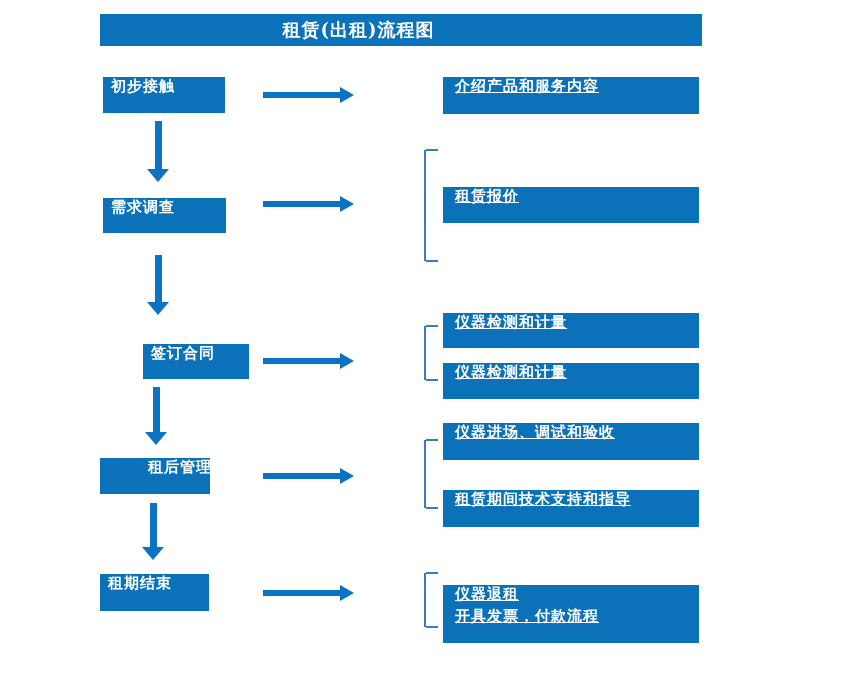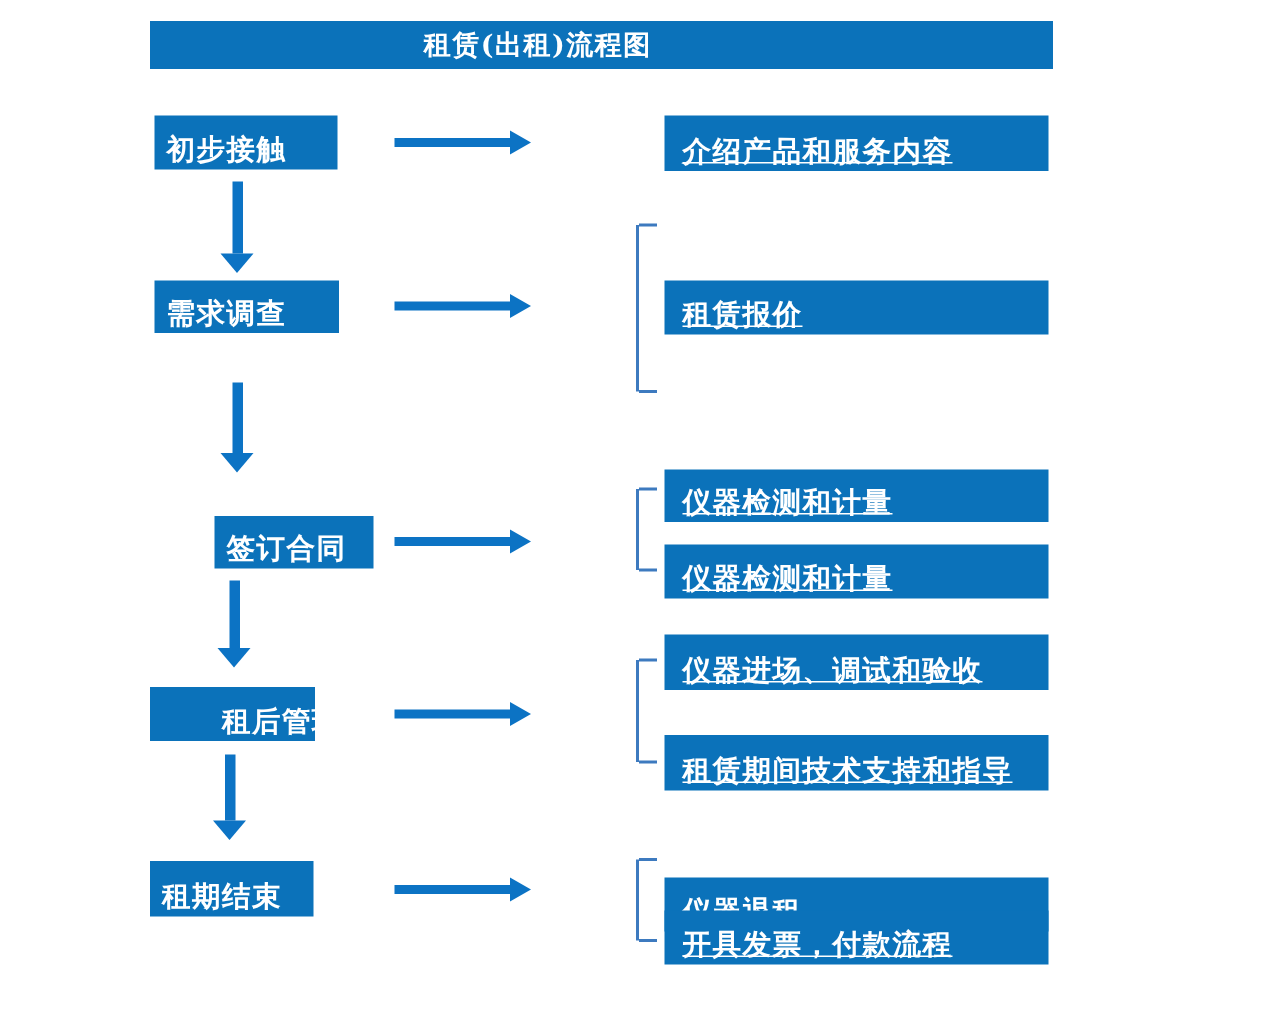--- a/index.html
+++ b/index.html
@@ -25,23 +25,23 @@
     font-weight: bold;
     font-size: 18px;
     letter-spacing: 1px;
     white-space: nowrap;
   }
   .step, .detail {
     position: absolute;
     background: var(--box-fill, #0B72BA);
     color: var(--text, #fff);
     font-weight: bold;
-    font-size: 19px;
+    font-size: 15px;
     letter-spacing: 1px;
-    display: flex; align-items: flex-end;
+    display: flex; align-items: flex-start;
     box-sizing: border-box;
     white-space: nowrap;
   }
   .step { padding-left: 8px; }
   .detail { left: 443px; width: 256px; padding-left: 12px; text-decoration: underline; }
   
   .varrow {
     position: absolute;
     width: 22px;
     display: flex; flex-direction: column; align-items: center;
@@ -92,21 +92,21 @@
 
 <div class="canvas">
 
   <div class="title-bar">
     <span>租赁(出租)流程图</span>
   </div>
 
   <div class="step" style="left:103px;top:77px;width:122px;height:36px;">
     <span>初步接触</span>
   </div>
-  <div class="step" style="left:103px;top:187px;width:123px;height:35px;">
+  <div class="step" style="left:103px;top:198px;width:123px;height:35px;">
     <span>需求调查</span>
   </div>
   <div class="step" style="left:103px;top:344px;width:106px;height:35px;margin-left:40px;">
     <span>签订合同</span>
   </div>
   <div class="step" style="left:100px;top:458px;width:110px;height:36px;padding-left:48px;">
     <span>租后管理</span>
   </div>
   <div class="step" style="left:100px;top:574px;width:109px;height:37px;">
     <span>租期结束</span>

